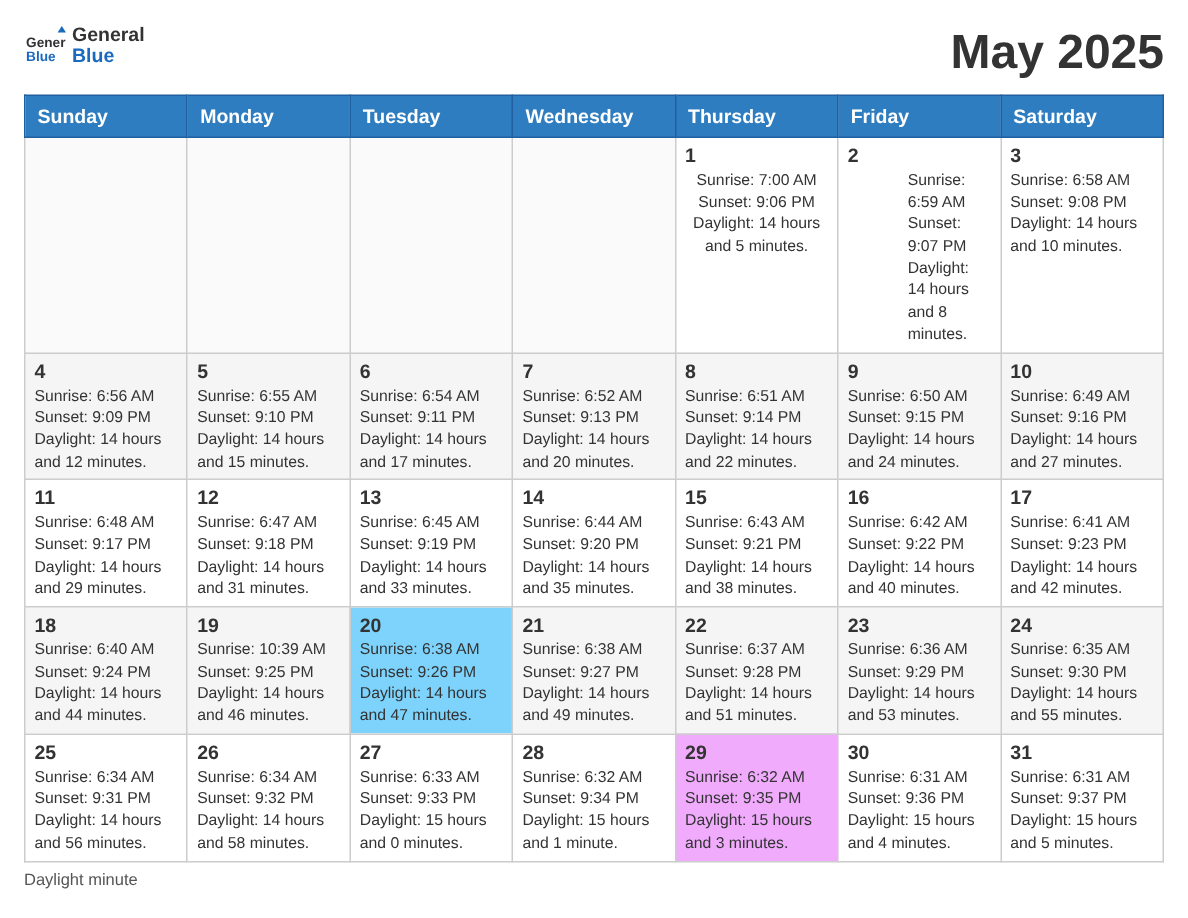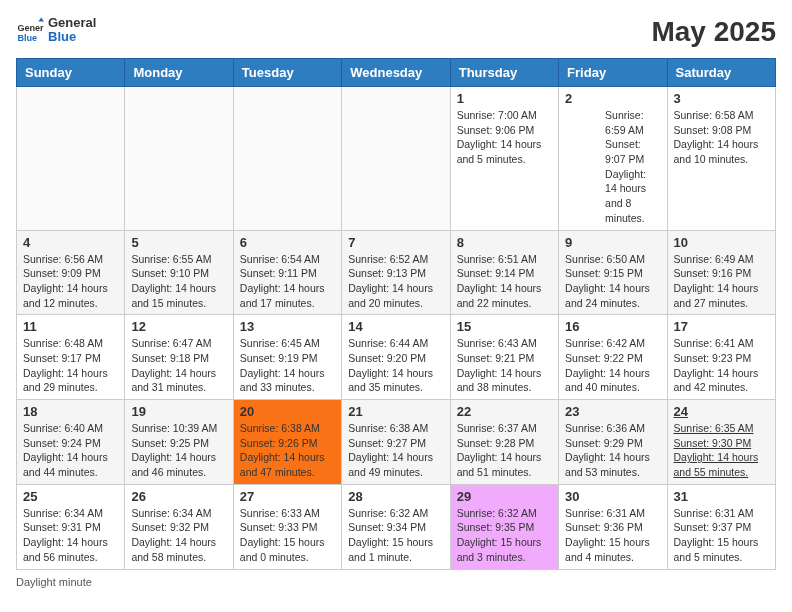--- a/index.html
+++ b/index.html
@@ -22,21 +22,21 @@
       gap: 4px;
     }
     .logo-icon {
       width: 28px;
       height: 28px;
     }
     .title-area {
       text-align: right;
     }
     .month-title {
-      font-size: 28px;
+      font-size: 32px;
       font-weight: bold;
       color: #333;
     }
     .location {
       font-size: 14px;
       color: #555;
     }
     .calendar {
       width: 100%;
       border-collapse: collapse;
@@ -121,21 +121,21 @@
       </tr>
   </thead>
   <tbody id="calendar-body">
       <tr>
         <td class="empty-cell" style="background: rgb(250, 250, 250);"></td>
         <td class="empty-cell" style="background: rgb(250, 250, 250);"></td>
         <td class="empty-cell" style="background: rgb(250, 250, 250);"></td>
         <td class="empty-cell" style="background: rgb(250, 250, 250);"></td>
         <td style="background: rgb(255, 255, 255);">
           <span class="day-number">1</span>
-          <div class="day-info" style="white-space: pre-line;">Sunrise: 7:00 AM
+          <div class="day-info" style="white-space: pre-line; text-align: center;">Sunrise: 7:00 AM
 Sunset: 9:06 PM
 Daylight: 14 hours
 and 5 minutes.</div>
         </td>
         <td style="background: rgb(255, 255, 255);">
           <span class="day-number">2</span>
           <div class="day-info" style="white-space: pre-line; margin-left: 40px;">Sunrise: 6:59 AM
 Sunset: 9:07 PM
 Daylight: 14 hours
 and 8 minutes.</div>
@@ -258,21 +258,21 @@
 Daylight: 14 hours
 and 44 minutes.</div>
         </td>
         <td style="background: rgb(245, 245, 245);">
           <span class="day-number">19</span>
           <div class="day-info" style="white-space: pre-line;">Sunrise: 10:39 AM
 Sunset: 9:25 PM
 Daylight: 14 hours
 and 46 minutes.</div>
         </td>
-        <td style="background: #f97316; margin-left: 40px;">
+        <td style="background: #7dd3fc; margin-left: 40px;">
           <span class="day-number">20</span>
           <div class="day-info" style="white-space: pre-line;">Sunrise: 6:38 AM
 Sunset: 9:26 PM
 Daylight: 14 hours
 and 47 minutes.</div>
         </td>
         <td style="background: rgb(245, 245, 245);">
           <span class="day-number">21</span>
           <div class="day-info" style="white-space: pre-line;">Sunrise: 6:38 AM
 Sunset: 9:27 PM
@@ -286,21 +286,21 @@
 Daylight: 14 hours
 and 51 minutes.</div>
         </td>
         <td style="background: rgb(245, 245, 245);">
           <span class="day-number">23</span>
           <div class="day-info" style="white-space: pre-line;">Sunrise: 6:36 AM
 Sunset: 9:29 PM
 Daylight: 14 hours
 and 53 minutes.</div>
         </td>
-        <td style="background: rgb(245, 245, 245); text-decoration: underline;">
+        <td style="background: rgb(245, 245, 245);">
           <span class="day-number">24</span>
           <div class="day-info" style="white-space: pre-line;">Sunrise: 6:35 AM
 Sunset: 9:30 PM
 Daylight: 14 hours
 and 55 minutes.</div>
         </td>
       </tr>
       <tr>
         <td style="background: rgb(255, 255, 255);">
           <span class="day-number">25</span>

